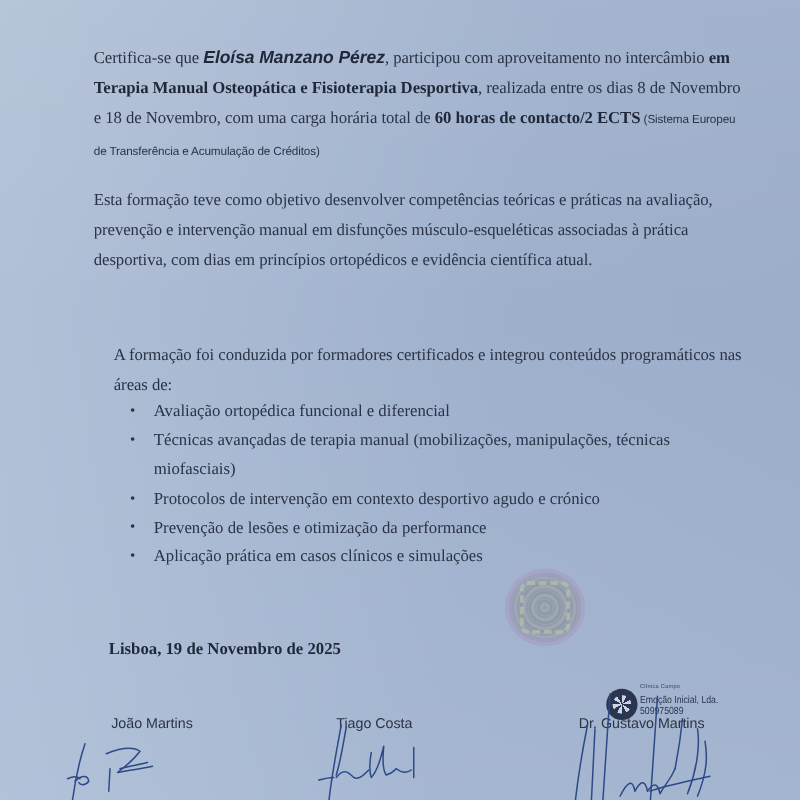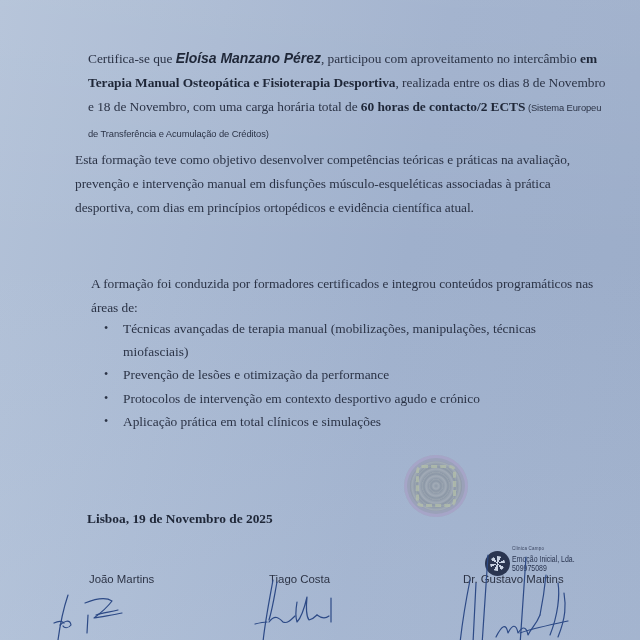--- a/index.html
+++ b/index.html
@@ -166,33 +166,34 @@
     svg.sig {
       position: absolute;
       overflow: visible;
     }
   </style>
 </head>
 <body>
 
 <div class="sheet-shade"></div>
 
-<p class="para" id="p1" style="margin:13px;">
+<p class="para" id="p1" style="margin:0;">
   <span>Certifica-se que </span><span class="name-bold">Eloísa Manzano Pérez</span><span>, participou com aproveitamento no intercâmbio </span><b>em Terapia Manual Osteopática e Fisioterapia Desportiva</b><span>,  realizada entre os dias 8 de Novembro e 18 de Novembro, com uma carga horária total de </span><b>60 horas de contacto/2 ECTS</b><span class="small-sans"> (Sistema Europeu de Transferência e Acumulação de Créditos)</span>
 </p>
 
 <p class="para" id="p2" style="margin:0;">Esta formação teve como objetivo desenvolver competências teóricas e práticas na avaliação, prevenção e intervenção manual em disfunções músculo-esqueléticas associadas à prática desportiva, com dias em princípios ortopédicos e evidência científica atual.</p>
 
 <p class="para" id="p3" style="margin:16px;">A formação foi conduzida por formadores certificados e integrou conteúdos programáticos nas áreas de:</p>
 
 <ul class="topics">
+  <li>Avaliação ortopédica funcional e diferencial</li>
   <li>Técnicas avançadas de terapia manual (mobilizações, manipulações, técnicas miofasciais)</li>
+  <li>Protocolos de intervenção em contexto desportivo agudo e crónico</li>
   <li>Prevenção de lesões e otimização da performance</li>
-  <li>Protocolos de intervenção em contexto desportivo agudo e crónico</li>
-  <li>Aplicação prática em total clínicos e simulações</li>
+  <li>Aplicação prática em casos clínicos e simulações</li>
 </ul>
 
 <div class="seal"></div>
 
 <div class="date-line">Lisboa, 19 de Novembro de 2025</div>
 
 <div class="stamp">
   <div class="stamp-logo"></div>
   <div class="stamp-top">Clínica Campo</div>
   <div class="stamp-name">Emoção Inicial, Lda.</div>

